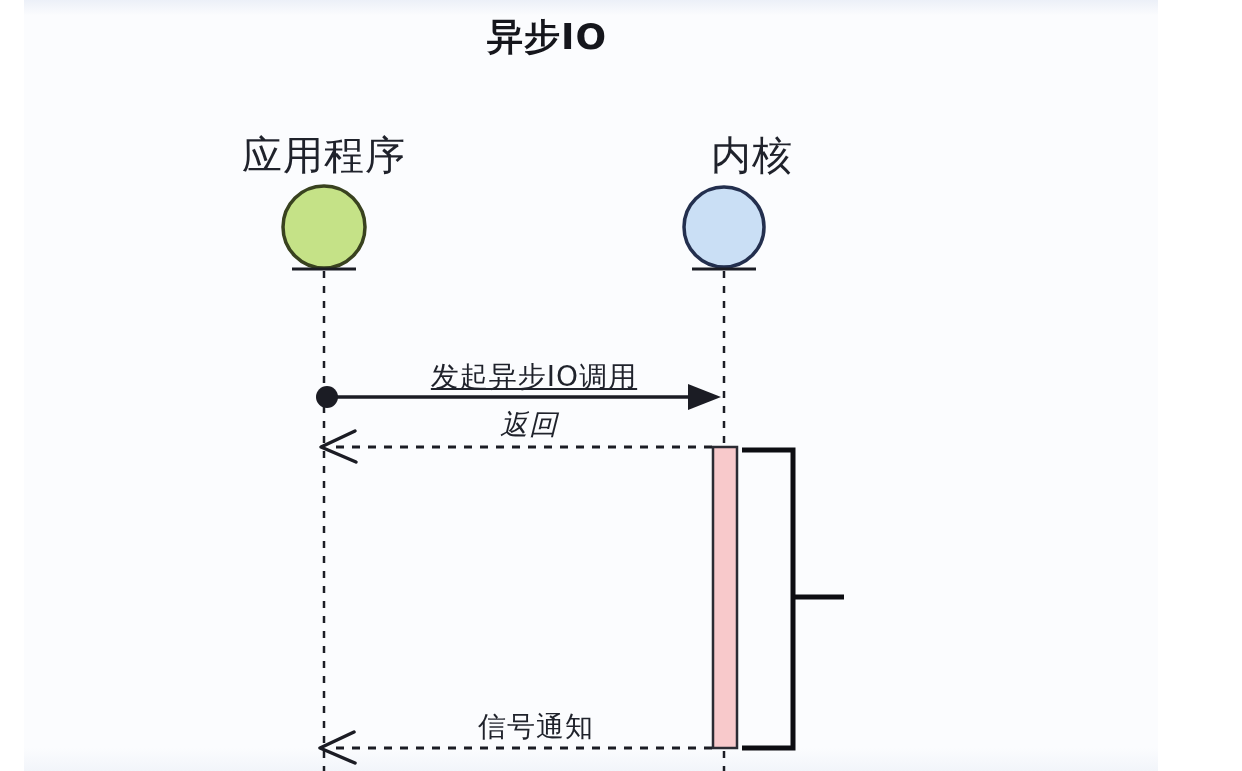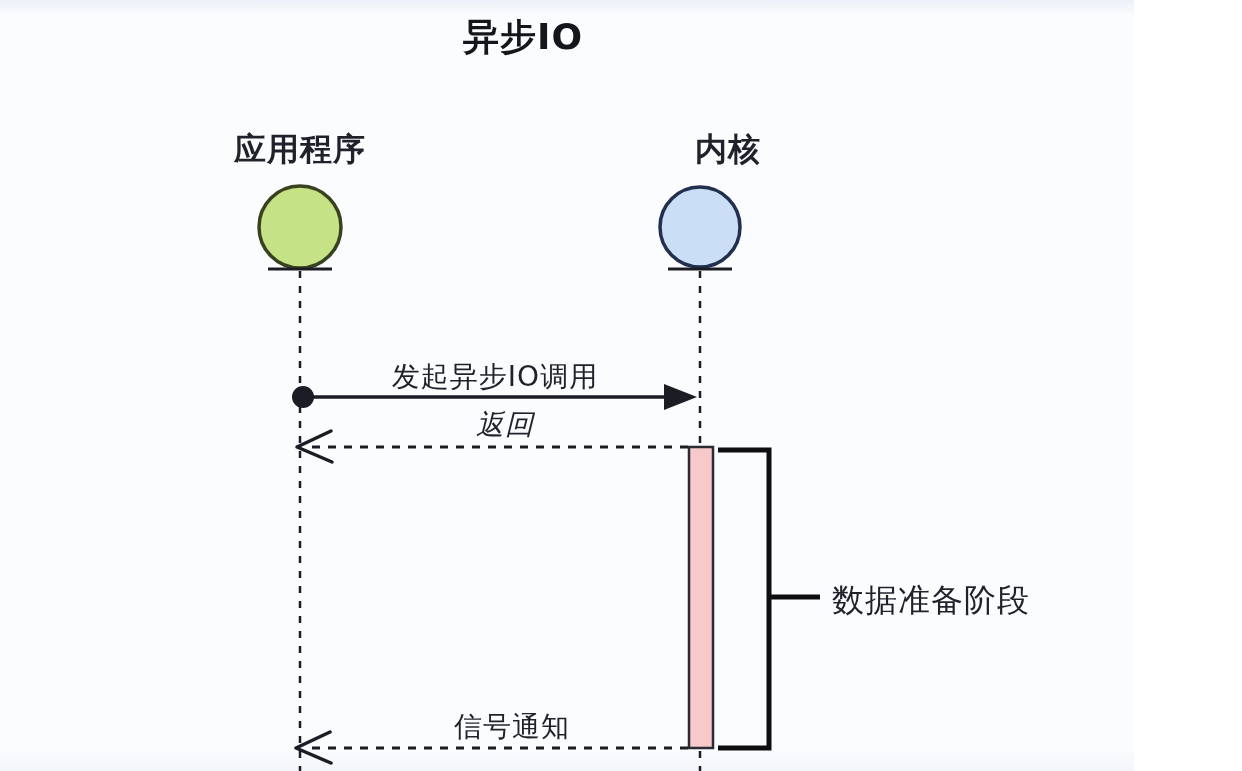--- a/index.html
+++ b/index.html
@@ -7,20 +7,21 @@
     padding: 0;
   }
   .canvas {
     position: relative;
     width: 1134px;
     height: 771px;
     overflow: hidden;
     background: linear-gradient(180deg, #ecf0f8 0%, #fbfcfe 2%, #fbfcfe 97%, #f2f5fa 100%);
     font-family: "DejaVu Sans", "Liberation Sans", sans-serif;
     color: #1f222b;
+    margin-left: 24px;
   }
   .diagram-svg {
     position: absolute;
     left: 0;
     top: 0;
   }
   .label {
     position: absolute;
     white-space: nowrap;
     color: #1f222b;
@@ -30,30 +31,30 @@
     top: 13px;
     left: 523px;
     transform: translateX(-50%);
     font-size: 36px;
     font-weight: bold;
     color: #15161c;
   }
   .actor-label {
     top: 128px;
     transform: translateX(-50%);
-    font-size: 32px;
-    font-weight: 700;
+    font-size: 40px;
+    font-weight: 400;
   }
   .actor-label.app { left: 300px; }
   .actor-label.kernel { left: 728px; }
   .msg-label {
     transform: translateX(-50%);
     font-size: 28px;
   }
-  .msg-async { left: 495px; top: 358px; }
+  .msg-async { left: 510px; top: 358px; text-decoration: underline; }
   .msg-return { left: 505px; top: 406px; font-style: italic; }
   .msg-signal { left: 512px; top: 708px; }
   .phase-label {
     left: 832px;
     top: 579px;
     font-size: 32px;
     font-weight: 500;
   }
 </style>
 </head>
@@ -92,15 +93,14 @@
   <div class="label actor-label app">应用程序</div>
 
   <div class="label actor-label kernel">内核</div>
 
   <div class="label msg-label msg-async">发起异步IO调用</div>
 
   <div class="label msg-label msg-return">返回</div>
 
   <div class="label msg-label msg-signal">信号通知</div>
 
-  <div class="label phase-label">数据准备阶段</div>
 
 </div>
 
 </body></html>

